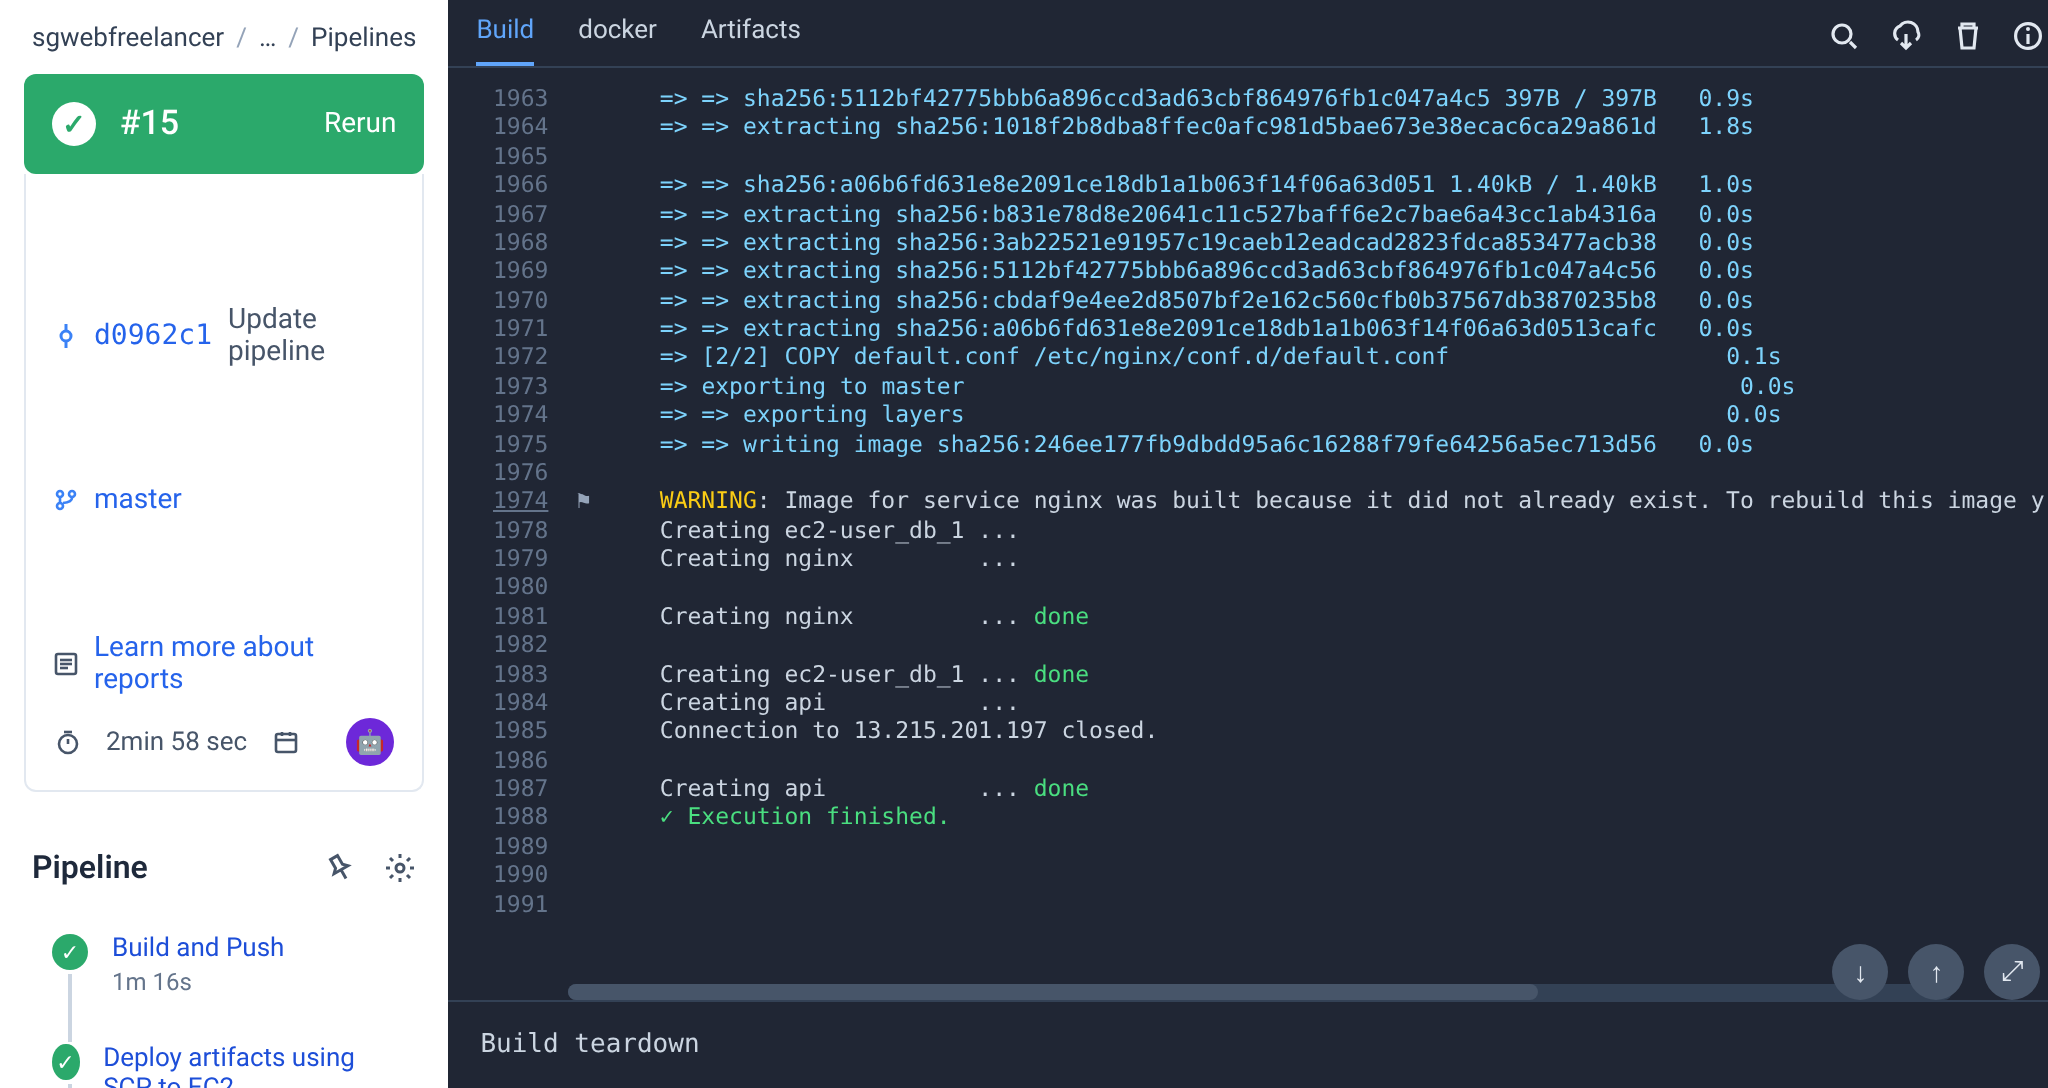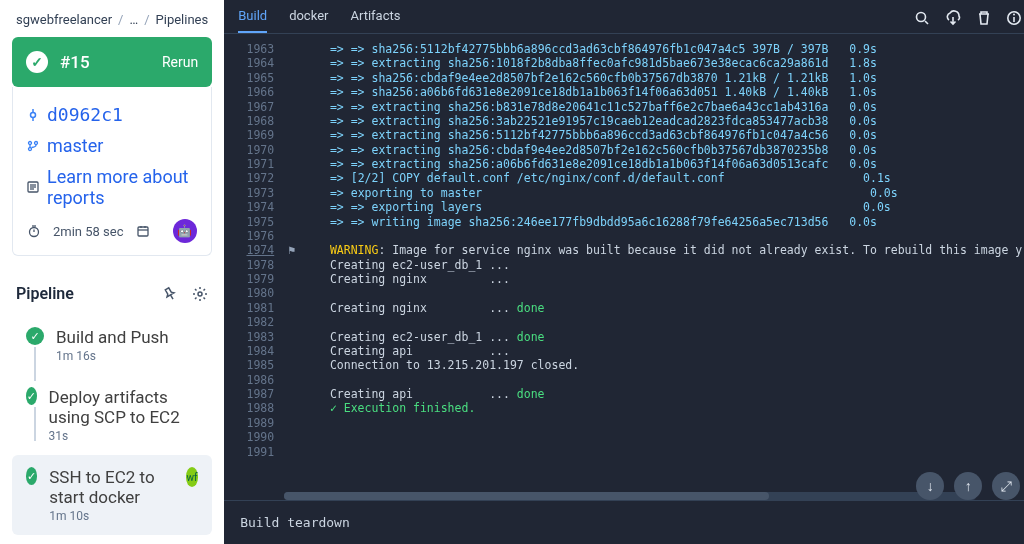--- a/index.html
+++ b/index.html
@@ -46,21 +46,21 @@
   }
   .run-id { font-size: 17px; font-weight: 500; }
   .rerun { font-size: 14px; }
   .info-card {
     border: 1px solid #e2e8f0;
     border-top: none;
     border-radius: 0 0 6px 6px;
     padding: 12px 14px 12px 14px;
     color: #475569;
   }
-  .info-row { display:flex; align-items:center; gap:8px; padding: 5px 0; font-size:18px; }
+  .info-row { display:flex; align-items:center; gap:8px; padding: 5px 0; font-size:14px;margin-top:48px; }
   .icon-blue { color: #3b82f6; }
   .link-blue { color: #2563eb; }
   .mono-blue { color: #2563eb; font-family: ui-monospace, Menlo, monospace; }
   .info-bottom {
     display:flex; align-items:center; justify-content:space-between;
     padding-top: 6px;
   }
   .info-meta { display:flex; align-items:center; gap:12px; color:#475569; }
   .avatar {
     width: 24px; height: 24px; border-radius: 50%;
@@ -83,21 +83,21 @@
   .step-dot {
     width:18px; height:18px; border-radius:50%;
     background:#2ba96b; color:#fff;
     display:flex; align-items:center; justify-content:center;
     font-size:11px; z-index:2;
   }
   .step-line {
     position:absolute; left:22px; top:32px; width:2px; height:34px;
     background:#cbd5e1; z-index:1;
   }
-  .step-body .title { color:#404040; font-size:17px; }
+  .step-body .title { color:#1d4ed8; font-size:13px; }
   .step-body .sub { color:#64748b; font-size:12px; margin-top:2px; }
   .step-badge {
     width:20px; height:20px; border-radius:50%;
     background:#84cc16; color:#065f46; font-size:10px;
     display:flex; align-items:center; justify-content:center;
     margin-left:auto;
   }
 
   
   .right-pane {
@@ -179,20 +179,21 @@
   <div class="info-card">
     <div class="info-row">
       <span class="icon-blue">
         <svg width="12" height="12" viewBox="0 0 12 12">
             <circle cx="6" cy="6" r="2.5" fill="none" stroke="#3b82f6" stroke-width="1.5"></circle>
             <line x1="6" y1="0" x2="6" y2="3" stroke="#3b82f6" stroke-width="1.5"></line>
             <line x1="6" y1="9" x2="6" y2="12" stroke="#3b82f6" stroke-width="1.5"></line>
           </svg>
       </span>
       <span class="mono-blue">d0962c1</span>
+      <span>Update pipeline</span>
     </div>
     <div class="info-row">
       <span class="icon-blue">
         <svg width="12" height="12" viewBox="0 0 12 12">
             <circle cx="3" cy="3" r="1.5" fill="none" stroke="#3b82f6" stroke-width="1.3"></circle>
             <circle cx="9" cy="3" r="1.5" fill="none" stroke="#3b82f6" stroke-width="1.3"></circle>
             <circle cx="3" cy="9" r="1.5" fill="none" stroke="#3b82f6" stroke-width="1.3"></circle>
             <path d="M3 4.5 V7.5 M9 4.5 V5 Q9 7 4.5 7.5" fill="none" stroke="#3b82f6" stroke-width="1.3"></path>
           </svg>
       </span>
@@ -308,21 +309,21 @@
             <line x1="8" y1="7" x2="8" y2="12" stroke="#e2e8f0" stroke-width="1.6"></line>
             <circle cx="8" cy="4.5" r="1" fill="#e2e8f0"></circle>
           </svg>
         </span>
     </div>
   </div>
 
   <div class="log" id="log">
       <div class="line"><span class="ln">1963</span><span class="flag"> </span><span class="txt">    <span class="arr">=&gt; =&gt;</span> <span class="sha">sha256:5112bf42775bbb6a896ccd3ad63cbf864976fb1c047a4c5 397B / 397B</span>   <span class="timing">0.9s</span></span></div>
       <div class="line"><span class="ln">1964</span><span class="flag"> </span><span class="txt">    <span class="arr">=&gt; =&gt;</span> <span class="sha">extracting sha256:1018f2b8dba8ffec0afc981d5bae673e38ecac6ca29a861d</span>   <span class="timing">1.8s</span></span></div>
-      <div class="line"><span class="ln">1965</span><span class="flag"> </span><span class="txt">    <span class="arr">=&gt; =&gt;</span> <span class="sha">sha256:cbdaf9e4ee2d8507bf2e162c560cfb0b37567db3870 1.21kB / 1.21kB</span>   <span class="timing">1.0s</span></span></div>
+      <div class="line"><span class="ln">1965</span><span class="flag"> </span></div>
       <div class="line"><span class="ln">1966</span><span class="flag"> </span><span class="txt">    <span class="arr">=&gt; =&gt;</span> <span class="sha">sha256:a06b6fd631e8e2091ce18db1a1b063f14f06a63d051 1.40kB / 1.40kB</span>   <span class="timing">1.0s</span></span></div>
       <div class="line"><span class="ln">1967</span><span class="flag"> </span><span class="txt">    <span class="arr">=&gt; =&gt;</span> <span class="sha">extracting sha256:b831e78d8e20641c11c527baff6e2c7bae6a43cc1ab4316a</span>   <span class="timing">0.0s</span></span></div>
       <div class="line"><span class="ln">1968</span><span class="flag"> </span><span class="txt">    <span class="arr">=&gt; =&gt;</span> <span class="sha">extracting sha256:3ab22521e91957c19caeb12eadcad2823fdca853477acb38</span>   <span class="timing">0.0s</span></span></div>
       <div class="line"><span class="ln">1969</span><span class="flag"> </span><span class="txt">    <span class="arr">=&gt; =&gt;</span> <span class="sha">extracting sha256:5112bf42775bbb6a896ccd3ad63cbf864976fb1c047a4c56</span>   <span class="timing">0.0s</span></span></div>
       <div class="line"><span class="ln">1970</span><span class="flag"> </span><span class="txt">    <span class="arr">=&gt; =&gt;</span> <span class="sha">extracting sha256:cbdaf9e4ee2d8507bf2e162c560cfb0b37567db3870235b8</span>   <span class="timing">0.0s</span></span></div>
       <div class="line"><span class="ln">1971</span><span class="flag"> </span><span class="txt">    <span class="arr">=&gt; =&gt;</span> <span class="sha">extracting sha256:a06b6fd631e8e2091ce18db1a1b063f14f06a63d0513cafc</span>   <span class="timing">0.0s</span></span></div>
       <div class="line"><span class="ln">1972</span><span class="flag"> </span><span class="txt">    <span class="arr">=&gt;</span> <span class="cmd">[2/2] COPY default.conf /etc/nginx/conf.d/default.conf</span>                    <span class="timing">0.1s</span></span></div>
       <div class="line"><span class="ln">1973</span><span class="flag"> </span><span class="txt">    <span class="arr">=&gt;</span> <span class="cmd">exporting to master</span>                                                        <span class="timing">0.0s</span></span></div>
       <div class="line"><span class="ln">1974</span><span class="flag"> </span><span class="txt">    <span class="arr">=&gt; =&gt;</span> <span class="cmd">exporting layers</span>                                                       <span class="timing">0.0s</span></span></div>
       <div class="line"><span class="ln">1975</span><span class="flag"> </span><span class="txt">    <span class="arr">=&gt; =&gt;</span> <span class="cmd">writing image sha256:246ee177fb9dbdd95a6c16288f79fe64256a5ec713d56</span>   <span class="timing">0.0s</span></span></div>

